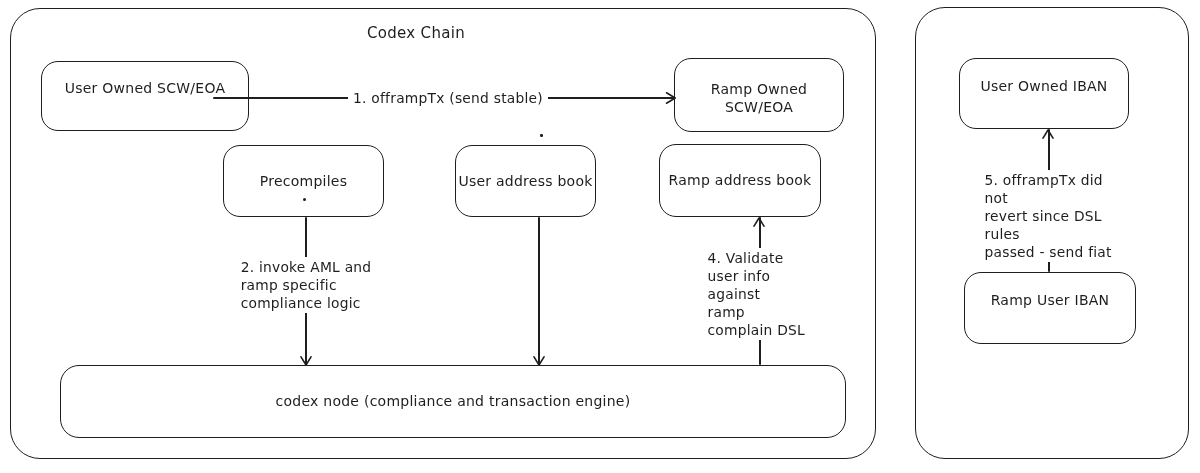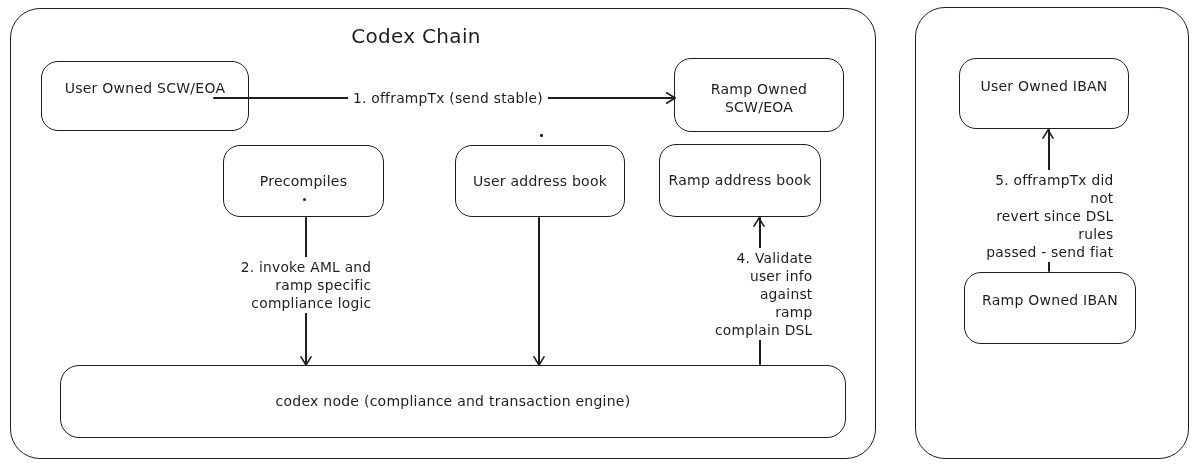--- a/index.html
+++ b/index.html
@@ -9,33 +9,33 @@
     overflow:hidden;
   }
   .panel {
     position:absolute; background:#ffffff; border:1.8px solid #1e1e1e;
     border-radius:30px; box-sizing:border-box;
   }
   #codex-panel { left:10px;  top:8px; width:866px; height:451px; }
   #fiat-panel  { left:915px; top:7px; width:274px; height:452px;padding-left:12px; }
   .panel-title {
     position:absolute; left:405px; top:15px; transform:translateX(-50%);
-    white-space:nowrap; font-size:20px; letter-spacing:0.3px;
+    white-space:nowrap; font-size:15px; letter-spacing:0.3px;
   }
   .node {
     position:absolute; background:#ffffff; border:1.7px solid #1e1e1e;
     border-radius:17px; box-sizing:border-box;
     display:flex; align-items:center; justify-content:center;
     text-align:center; font-size:14px; letter-spacing:0.25px; line-height:1.3;
   }
   .node.lift { padding-bottom:15px; }  
   #n-user-scw     { left:30px;  top:52px;  width:208px; height:70px; }
   #n-ramp-scw     { left:663px; top:49px;  width:170px; height:74px;align-items:flex-end; }
   #n-precompiles  { left:212px; top:136px; width:161px; height:72px; }
-  #n-user-book    { left:444px; top:136px; width:170px; height:72px; }
+  #n-user-book    { left:444px; top:136px; width:141px; height:72px; }
   #n-ramp-book    { left:648px; top:135px; width:162px; height:73px; }
   #n-codex-node   { left:49px;  top:356px; width:786px; height:73px; border-radius:19px; }
   #n-user-iban    { left:43px;  top:50px;  width:170px; height:71px; }
   #n-ramp-iban    { left:48px;  top:264px; width:172px; height:72px; }
 
   .hline { position:absolute; height:1.7px; background:#1e1e1e; border-radius:1px; }
   .vline { position:absolute; width:1.7px;  background:#1e1e1e; border-radius:1px; }
   #e1-line { left:202px; top:88px;  width:462px; }
   #e2-line { left:294px; top:208px; height:148px; }
   #e3-line { left:527px; top:208px; height:148px; }
@@ -44,21 +44,21 @@
 
   .head { position:absolute; width:16px; height:16px; }
   #e1-head { left:651px; top:81px;  }
   #e2-head { left:287px; top:343px; }
   #e3-head { left:520px; top:343px; }
   #e4-head { left:740px; top:206px; }
   #e5-head { left:124px; top:119px; }
 
   .edge-label {
     position:absolute; transform:translate(-50%,-50%);
-    background:#ffffff; text-align:right;
+    background:#ffffff; text-align:left;
     font-size:13.8px; line-height:18px; letter-spacing:0.25px;
     white-space:pre-line; padding:1px 5px;
   }
   .edge-label.nowrap { white-space:nowrap; }
   #e1-label { left:437px; top:89px;  }
   #e2-label { left:295px; top:276px; }
   #e3-label { left:528px; top:285px; }
   #e4-label { left:749px; top:285px; }
   #e5-label { left:133px; top:192px;margin-top:16px; }
 
@@ -129,21 +129,21 @@
     <span class="dot" id="dot-userbook"></span>
   </section>
 
   <section id="fiat-panel" class="panel">
 
     <div class="node lift" id="n-user-iban">
       <span>User Owned IBAN</span>
     </div>
 
     <div class="node lift" id="n-ramp-iban">
-      <span>Ramp Owned IBAN</span>
+      <span>Ramp User IBAN</span>
     </div>
 
     <div class="vline" id="e5-line"></div>
     <svg class="head" id="e5-head" viewBox="0 0 16 16">
       <path d="M3 11.2 L8 3 L13 11.2" fill="none" stroke="#1e1e1e" stroke-width="1.6" stroke-linecap="round" stroke-linejoin="round"></path>
     </svg>
     <div class="edge-label" id="e5-label">5. offrampTx did not
 revert since DSL rules
 passed - send fiat</div>
   </section>

